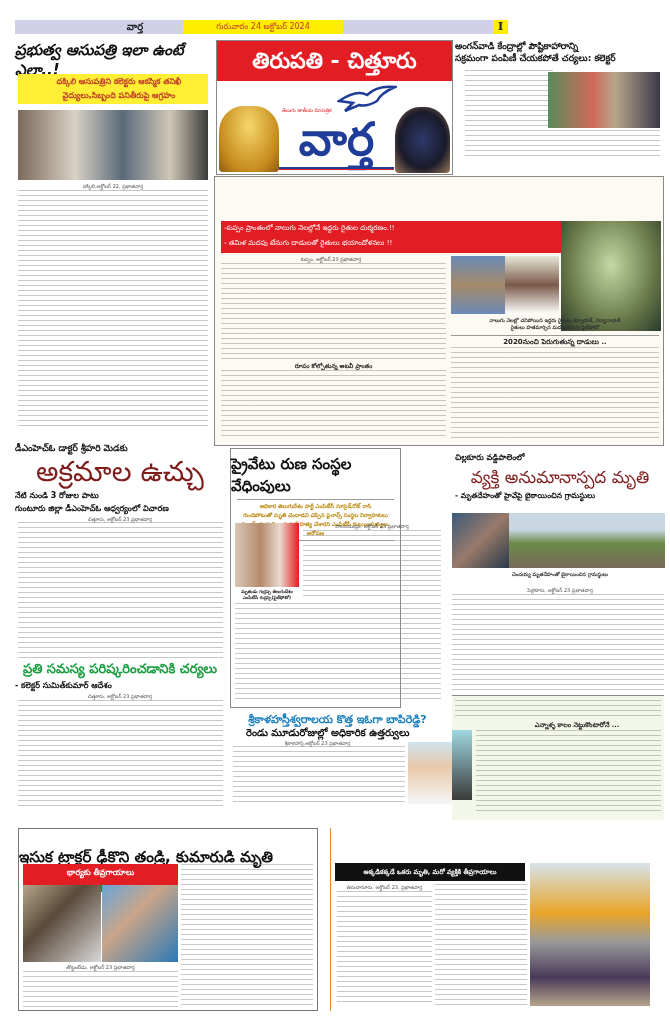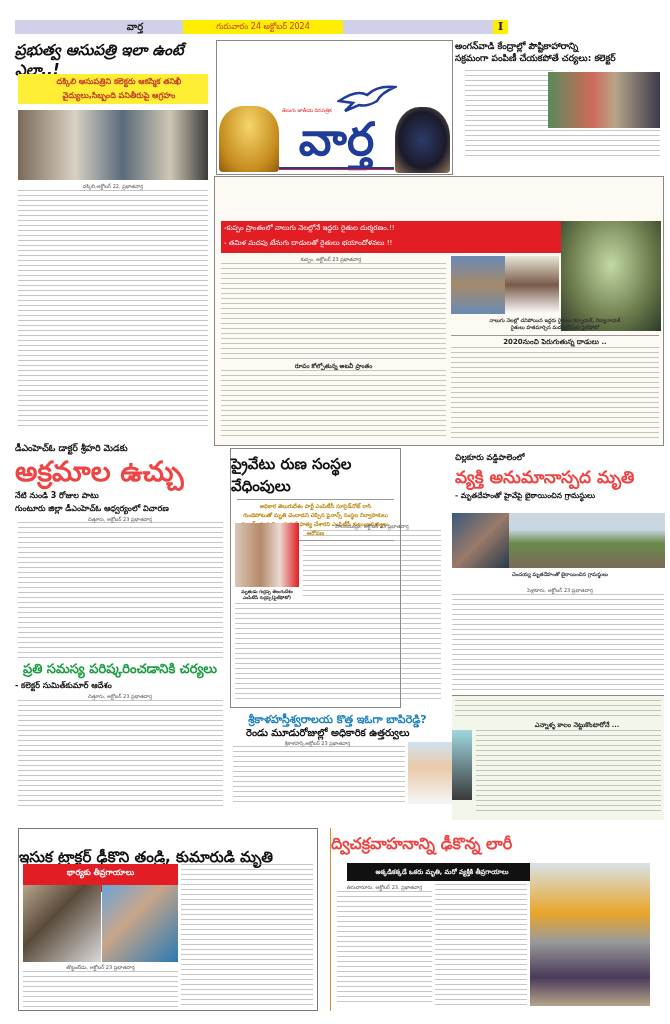--- a/index.html
+++ b/index.html
@@ -4,21 +4,21 @@
 <style>
   * { box-sizing: border-box; margin: 0; padding: 0; }
   body { width: 670px; height: 1024px; background: #fff; font-family: "DejaVu Sans", sans-serif; position: relative; overflow: hidden; color: #222; }
   .abs { position: absolute; }
   .topbar { left: 15px; top: 20px; width: 493px; height: 14px; background: #d0d0e8; }
   .topbar .brand { position: absolute; left: 60px; top: 0; width: 120px; text-align: center; font-size: 10px; font-weight: bold; color: #222; line-height: 14px; }
   .topbar .date { position: absolute; left: 168px; top: 0; width: 160px; height: 14px; background: #ffee00; font-size: 8px; color: #c0392b; text-align: center; line-height: 14px; }
   .filltext { background-image: repeating-linear-gradient(to bottom, #999 0, #999 1px, transparent 1px, transparent 5px); opacity: 0.55; }
   .photo { background: linear-gradient(135deg,#8a8a8a,#c9b59a 45%,#6b7f8a); }
   .h-black { font-weight: bold; color: #111; text-align: left; }
-  .h-red { font-weight: bold; color: #ef4444; }
+  .h-red { font-weight: normal; color: #7f1d1d; text-align: center; }
   .yellow-box { background: #ffee33; color: #c0392b; text-align: center; font-weight: bold; }
   .dateline { font-size: 5px; color: #555; text-align: center; }
   .caption { font-size: 5px; text-align: center; color: #333; font-weight: bold; }
 </style>
 </head>
 <body>
 
 <div class="abs topbar">
   <div class="brand">వార్త</div>
   <div class="date">గురువారం 24 అక్టోబర్ 2024</div>
@@ -28,20 +28,21 @@
 <div class="abs h-black" style="left:15px;top:40px;width:195px;font-size:15px;font-style:italic;line-height:20px;">ప్రభుత్వ ఆసుపత్రి ఇలా ఉంటే ఎలా..!</div>
 <div class="abs yellow-box" style="left:18px;top:74px;width:190px;height:30px;font-size:8px;line-height:14px;padding-top:1px;padding-left:12px;">
   <div>దక్కిలి ఆసుపత్రిని కలెక్టరు ఆకస్మిక తనిఖీ</div>
   <div>వైద్యులు,సిబ్బంది పనితీరుపై ఆగ్రహం</div>
 </div>
 <div class="abs photo" style="left:18px;top:110px;width:190px;height:70px;background:linear-gradient(90deg,#7a6a5a,#d9d1c4 30%,#5a6a7a 55%,#cfc7b5 80%,#3b3b3b);"></div>
 <div class="abs dateline" style="left:18px;top:183px;width:190px;">దక్కిలి,అక్టోబర్ 22, ప్రభాతవార్త</div>
 <div class="abs filltext" style="left:18px;top:190px;width:190px;height:240px;"></div>
 
 <div class="abs" style="left:216px;top:40px;width:237px;height:135px;border:1px solid #888;">
+  <div style="background:#e21d24;color:#fff;font-weight:bold;font-size:22px;text-align:center;height:40px;line-height:40px;">తిరుపతి - చిత్తూరు</div>
   <div style="position:absolute;left:2px;top:65px;width:60px;height:66px;background:radial-gradient(ellipse at 50% 30%,#f6d66b,#c58a1c 70%,#8c5a10);border-radius:40% 40% 4px 4px;"></div>
   <div style="position:absolute;right:2px;top:66px;width:55px;height:66px;background:radial-gradient(ellipse at 50% 50%,#2d3a6a,#1a1a2a 60%,#9a7a5a);border-radius:45% 45% 4px 4px;"></div>
   <svg style="position:absolute;left:120px;top:42px;" width="60" height="30" viewBox="0 0 60 30">
     <path d="M2 18 Q20 6 30 12 Q40 2 58 4 Q44 10 40 18 Q30 24 22 22 L8 28 L16 20 Z" fill="#fff" stroke="#1f3c99" stroke-width="2.5"></path>
   </svg>
   <div style="position:absolute;left:65px;top:66px;font-size:5px;color:#e21d24;">తెలుగు జాతీయ దినపత్రిక</div>
   <div style="position:absolute;left:62px;top:70px;width:115px;text-align:center;font-size:46px;font-weight:bold;color:#1f3c99;line-height:56px;">వార్త</div>
   <div style="position:absolute;left:62px;top:126px;width:115px;height:3px;background:#1f3c99;border-bottom:1px solid #e21d24;"></div>
 </div>
 
@@ -122,19 +123,18 @@
   <div class="h-black" style="font-size:15px;line-height:24px;margin-top:16px;">ఇసుక ట్రాక్టర్ ఢీకొని తండ్రి, కుమారుడి మృతి</div>
   <div style="position:absolute;left:4px;top:35px;width:155px;height:28px;background:#e21d24;color:#fff;font-size:8px;font-weight:bold;text-align:center;line-height:18px;">భార్యకు తీవ్రగాయాలు</div>
   <div style="position:absolute;left:4px;top:56px;width:78px;height:77px;background:linear-gradient(135deg,#b7a58a,#5a4a3a 40%,#d9d9d9);"></div>
   <div style="position:absolute;left:83px;top:56px;width:76px;height:77px;background:linear-gradient(135deg,#6aa5d7,#c9a58a 40%,#2a7ab5);"></div>
   <div class="dateline" style="position:absolute;left:4px;top:135px;width:155px;">తొట్టంబేడు, అక్టోబర్ 23 ప్రభాతవార్త</div>
   <div class="filltext" style="position:absolute;left:4px;top:142px;width:155px;height:36px;"></div>
   <div class="filltext" style="position:absolute;left:162px;top:35px;width:132px;height:143px;"></div>
 </div>
 
 <div class="abs" style="left:330px;top:828px;width:325px;height:183px;border-left:1px solid #d98a2a;">
-  <div class="h-red" style="font-size:16px;line-height:24px;margin-top:4px;">ద్విచక్రవాహనాన్ని ఢీకొన్న లారీ</div>
-  <div style="position:absolute;left:16px;top:35px;width:190px;height:18px;background:#111;color:#fff;font-size:6.5px;font-weight:bold;text-align:center;line-height:18px;">అక్కడికక్కడే ఒకరు మృతి, మరో వ్యక్తికి తీవ్రగాయాలు</div>
+  <div style="position:absolute;left:4px;top:35px;width:190px;height:18px;background:#111;color:#fff;font-size:6.5px;font-weight:bold;text-align:center;line-height:18px;">అక్కడికక్కడే ఒకరు మృతి, మరో వ్యక్తికి తీవ్రగాయాలు</div>
   <div class="dateline" style="position:absolute;left:6px;top:56px;width:95px;">తిరుచానూరు, అక్టోబర్ 23, ప్రభాతవార్త</div>
   <div class="filltext" style="position:absolute;left:6px;top:63px;width:95px;height:115px;"></div>
   <div class="filltext" style="position:absolute;left:104px;top:56px;width:92px;height:122px;"></div>
   <div style="position:absolute;left:199px;top:35px;width:120px;height:143px;background:linear-gradient(#d7e3e9,#e9a52a 35%,#9a9a9a 55%,#4a3a5a 80%,#b5a58a);"></div>
 </div>
 
 </body></html>

